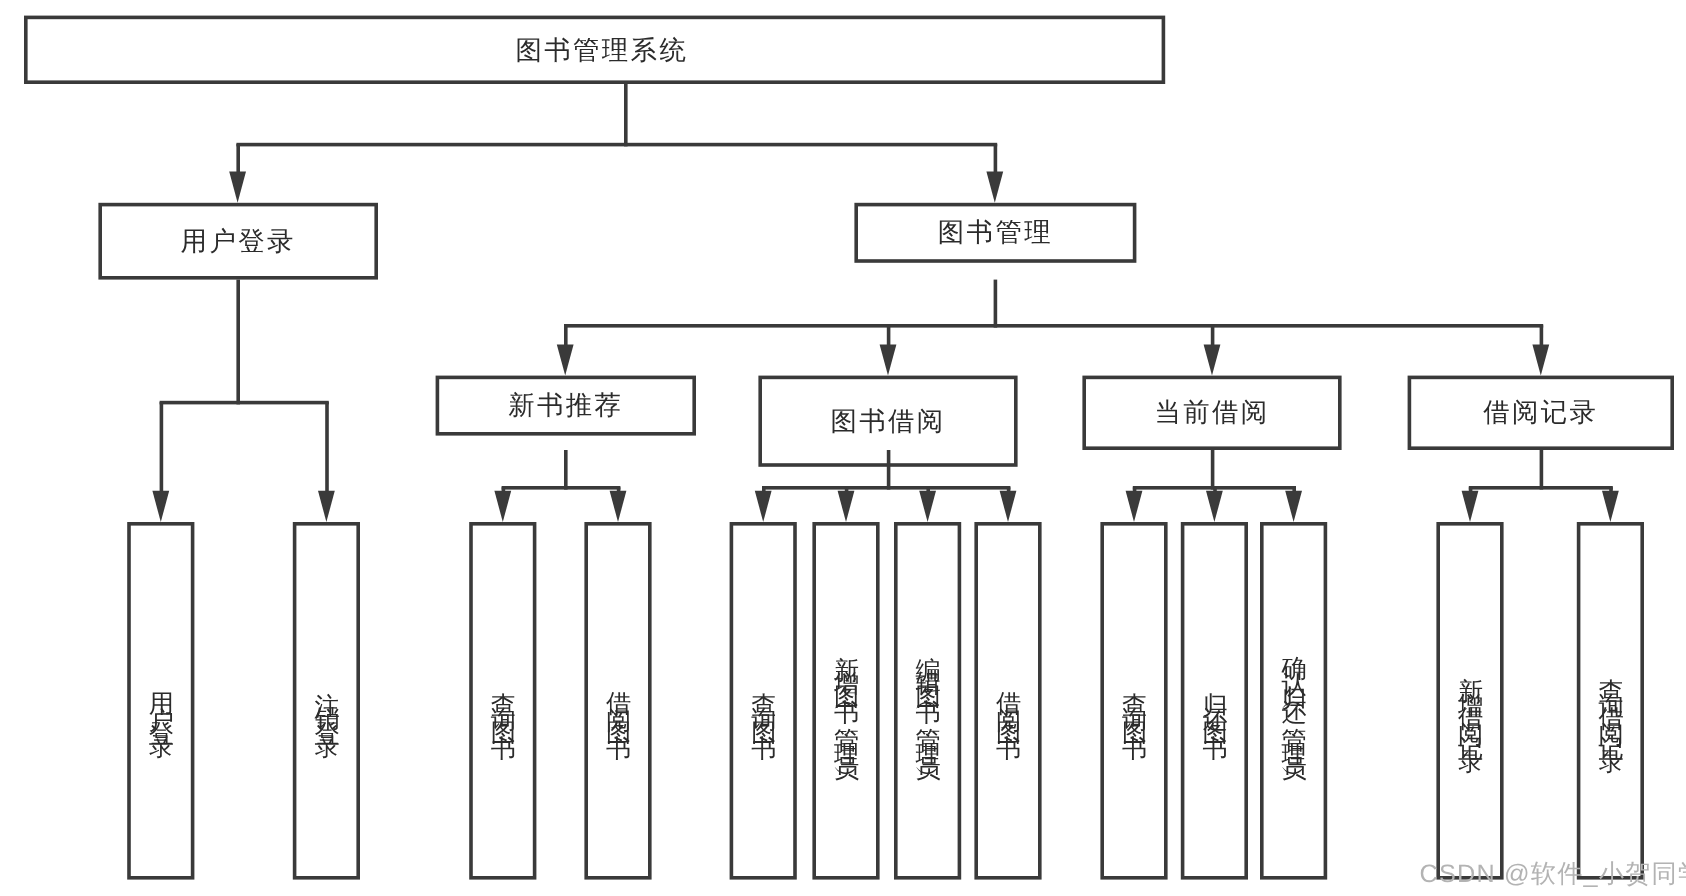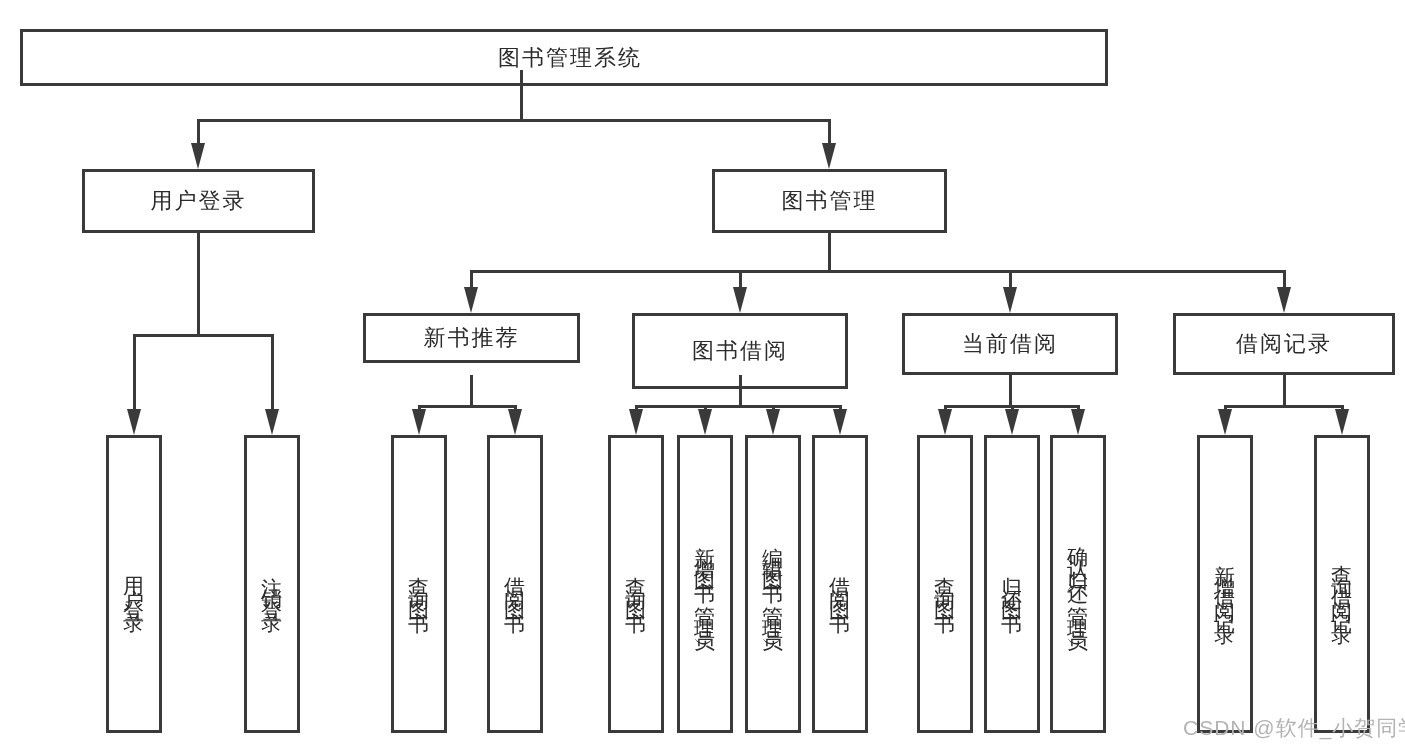--- a/index.html
+++ b/index.html
@@ -45,24 +45,24 @@
     letter-spacing:1px;
     z-index:5;
     white-space:nowrap;
   }
 </style>
 </head>
 <body>
 
 <div id="diagram">
 
-  <div class="box hbox" style="left:20px; top:29px; width:1088px; height:57px;padding-left:12px;">图书管理系统</div>
+  <div class="box hbox" style="left:20px; top:13px; width:951px; height:57px;padding-left:12px;">图书管理系统</div>
 
   <div class="box hbox" style="left:82px; top:169px; width:233px; height:64px;">用户登录</div>
-  <div class="box hbox" style="left:712px; top:169px; width:235px; height:64px;">图书管理</div>
+  <div class="box hbox" style="left:712px; top:169px; width:235px; height:50px;">图书管理</div>
 
   <div class="box hbox" style="left:363px; top:313px; width:217px; height:50px;">新书推荐</div>
   <div class="box hbox" style="left:632px; top:313px; width:216px; height:76px;">图书借阅</div>
   <div class="box hbox" style="left:902px; top:313px; width:216px; height:62px;">当前借阅</div>
   <div class="box hbox" style="left:1173px; top:313px; width:222px; height:62px;">借阅记录</div>
 
   <div class="box vbox" style="left:106px; top:435px; width:56px; height:298px;">用户登录</div>
   <div class="box vbox" style="left:244px; top:435px; width:56px; height:298px;">注销登录</div>
 
   <div class="box vbox" style="left:391px; top:435px; width:56px; height:298px;">查询图书</div>

